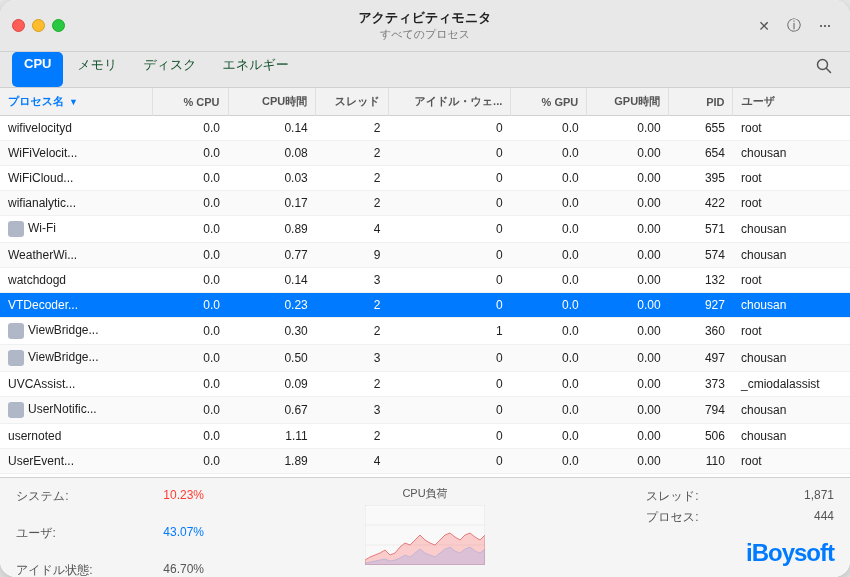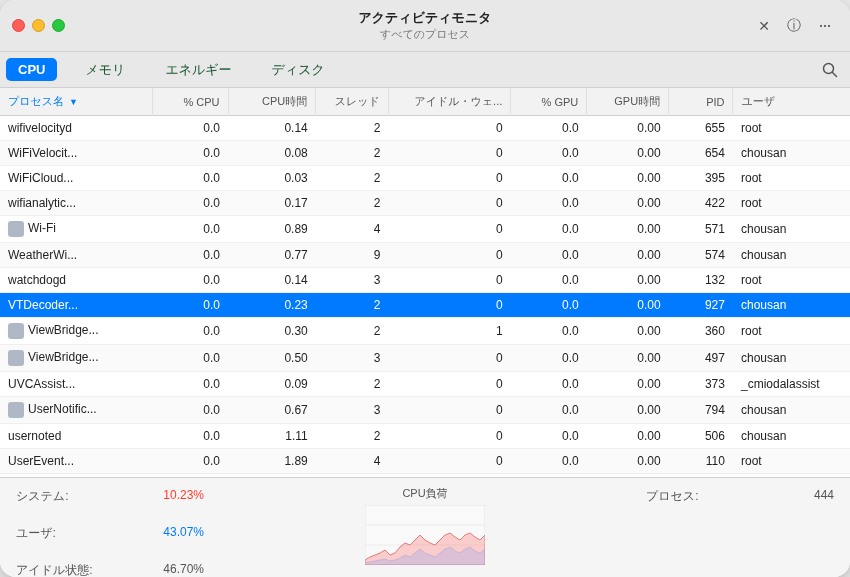--- a/index.html
+++ b/index.html
@@ -76,23 +76,22 @@
       border-radius: 50%;
       color: #555;
       font-size: 14px;
       cursor: pointer;
     }
     
     .tabbar {
       background: #e8e8e8;
       height: 36px;
       display: flex;
-      align-items: center;
-      padding: 0 6px;
-      gap: 16px;
+      padding: 0 12px;
+      gap: 2px;
       border-bottom: 1px solid #d0d0d0;
       flex-shrink: 0;
     }
     .tab-item {
       padding: 4px 12px;
       border-radius: 5px;
       font-size: 13px;
       color: #14532d;
       cursor: pointer;
       white-space: nowrap;
@@ -124,21 +123,21 @@
       border-collapse: collapse;
     }
     thead tr {
       background: #f2f2f2;
       border-bottom: 1px solid #d0d0d0;
     }
     thead th {
       padding: 6px 8px;
       text-align: left;
       font-size: 11px;
-      font-weight: 400;
+      font-weight: 700;
       color: #555;
       white-space: nowrap;
       cursor: pointer;
       user-select: none;
       border-right: 1px solid #e0e0e0;
     }
     thead th:last-child { border-right: none; }
     thead th.sorted { color: #007aff; }
     thead th .sort-arrow { font-size: 9px; margin-left: 2px; }
     tbody tr {
@@ -235,22 +234,22 @@
     <div class="titlebar-controls">
       <div class="ctrl-btn">✕</div>
       <div class="ctrl-btn">ⓘ</div>
       <div class="ctrl-btn" style="font-size:18px; letter-spacing:-2px;">···</div>
     </div>
   </div>
 
   <div class="tabbar">
     <div class="tab-item active">CPU</div>
     <div class="tab-item">メモリ</div>
+    <div class="tab-item">ディスク</div>
     <div class="tab-item">エネルギー</div>
-    <div class="tab-item">ディスク</div>
     <div class="tabbar-search">
       <svg width="16" height="16" viewBox="0 0 16 16" fill="none">
         <circle cx="6.5" cy="6.5" r="5" stroke="#555" stroke-width="1.5"></circle>
         <line x1="10.5" y1="10.5" x2="14.5" y2="14.5" stroke="#555" stroke-width="1.5" stroke-linecap="round"></line>
       </svg>
     </div>
   </div>
 
   <div class="table-container">
     <table>
@@ -463,19 +462,26 @@
         <line x1="0" y1="20" x2="120" y2="20" stroke="#e0e0e0" stroke-width="0.5"></line>
         <line x1="0" y1="40" x2="120" y2="40" stroke="#e0e0e0" stroke-width="0.5"></line>
 
         <path d="M0,55 L5,52 L10,50 L15,48 L20,45 L25,50 L30,48 L35,42 L40,38 L45,40 L50,35 L55,30 L60,35 L65,38 L70,40 L75,35 L80,30 L85,28 L90,32 L95,35 L100,30 L105,28 L110,32 L115,35 L120,30 L120,60 L0,60 Z" fill="rgba(255,100,100,0.3)" stroke="rgba(220,80,80,0.7)" stroke-width="1"></path>
         <path d="M0,58 L5,57 L10,56 L15,55 L20,54 L25,56 L30,55 L35,53 L40,50 L45,52 L50,48 L55,44 L60,48 L65,50 L70,52 L75,48 L80,44 L85,42 L90,46 L95,48 L100,44 L105,42 L110,46 L115,48 L120,44 L120,60 L0,60 Z" fill="rgba(100,150,255,0.2)" stroke="rgba(80,130,220,0.5)" stroke-width="0.5"></path>
         <rect x="0" y="0" width="120" height="60" fill="none" stroke="#d0d0d0" stroke-width="0.5" rx="2"></rect>
       </svg>
     </div>
     <div class="status-right">
       <div class="status-row">
+        <span class="status-label">スレッド:</span>
+        <span class="status-value-gray">1,871</span>
+      </div>
+      <div class="status-row">
         <span class="status-label">プロセス:</span>
         <span class="status-value-gray">444</span>
       </div>
     </div>
 
+    <div style="position:absolute; right:16px; bottom:10px; font-size:24px; font-weight:800; letter-spacing:-1px;">
+      <span style="color:#007aff;">i</span><span style="color:#007aff;">Boysoft</span>
+    </div>
   </div>
 </div>
 
 </body></html>

